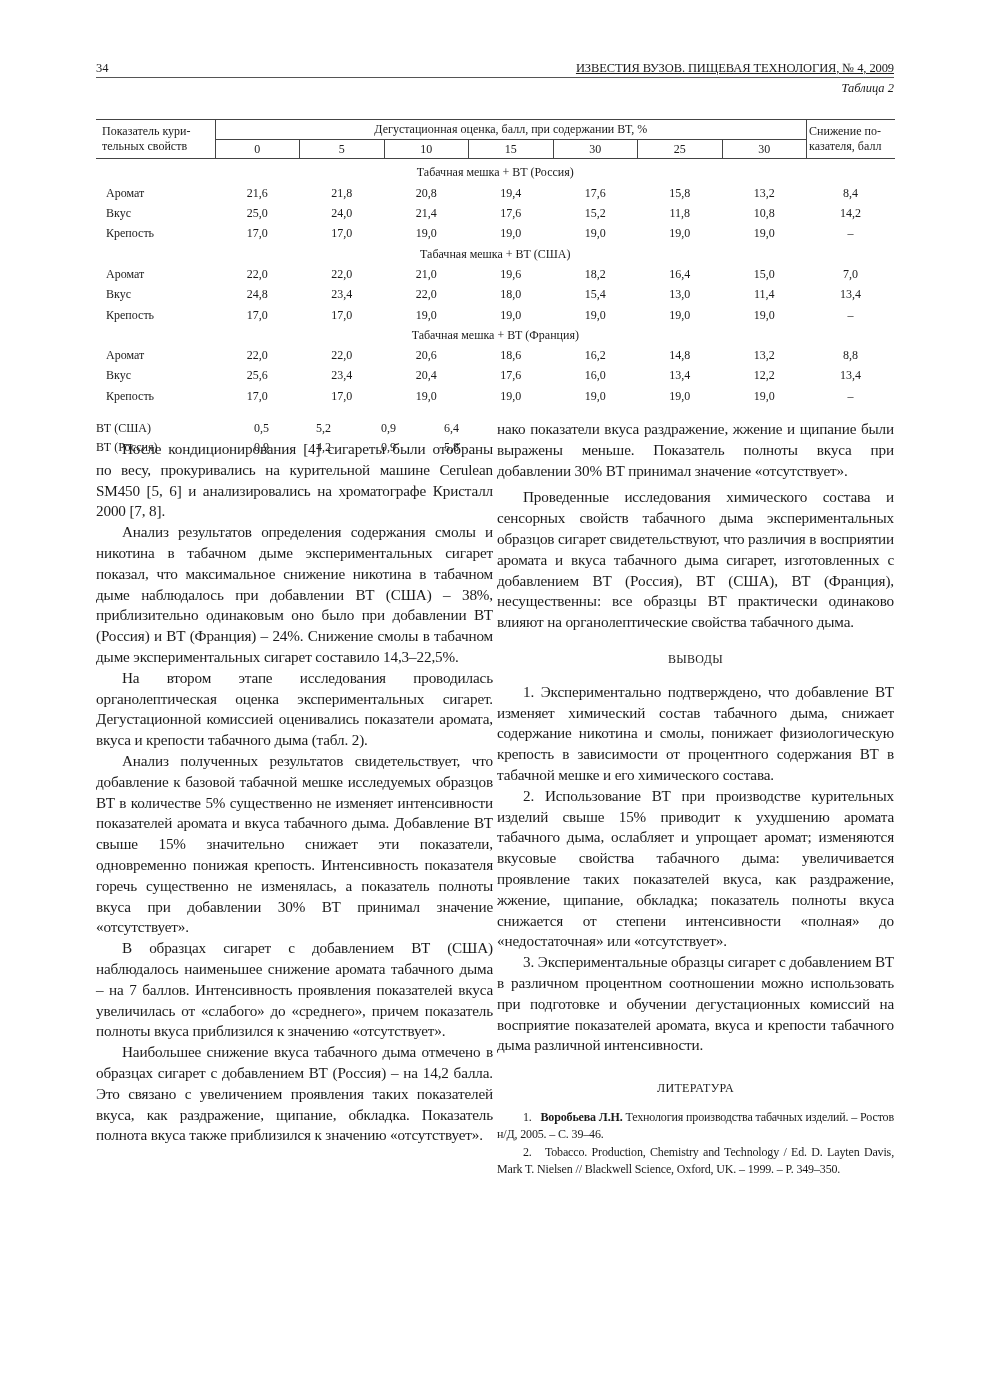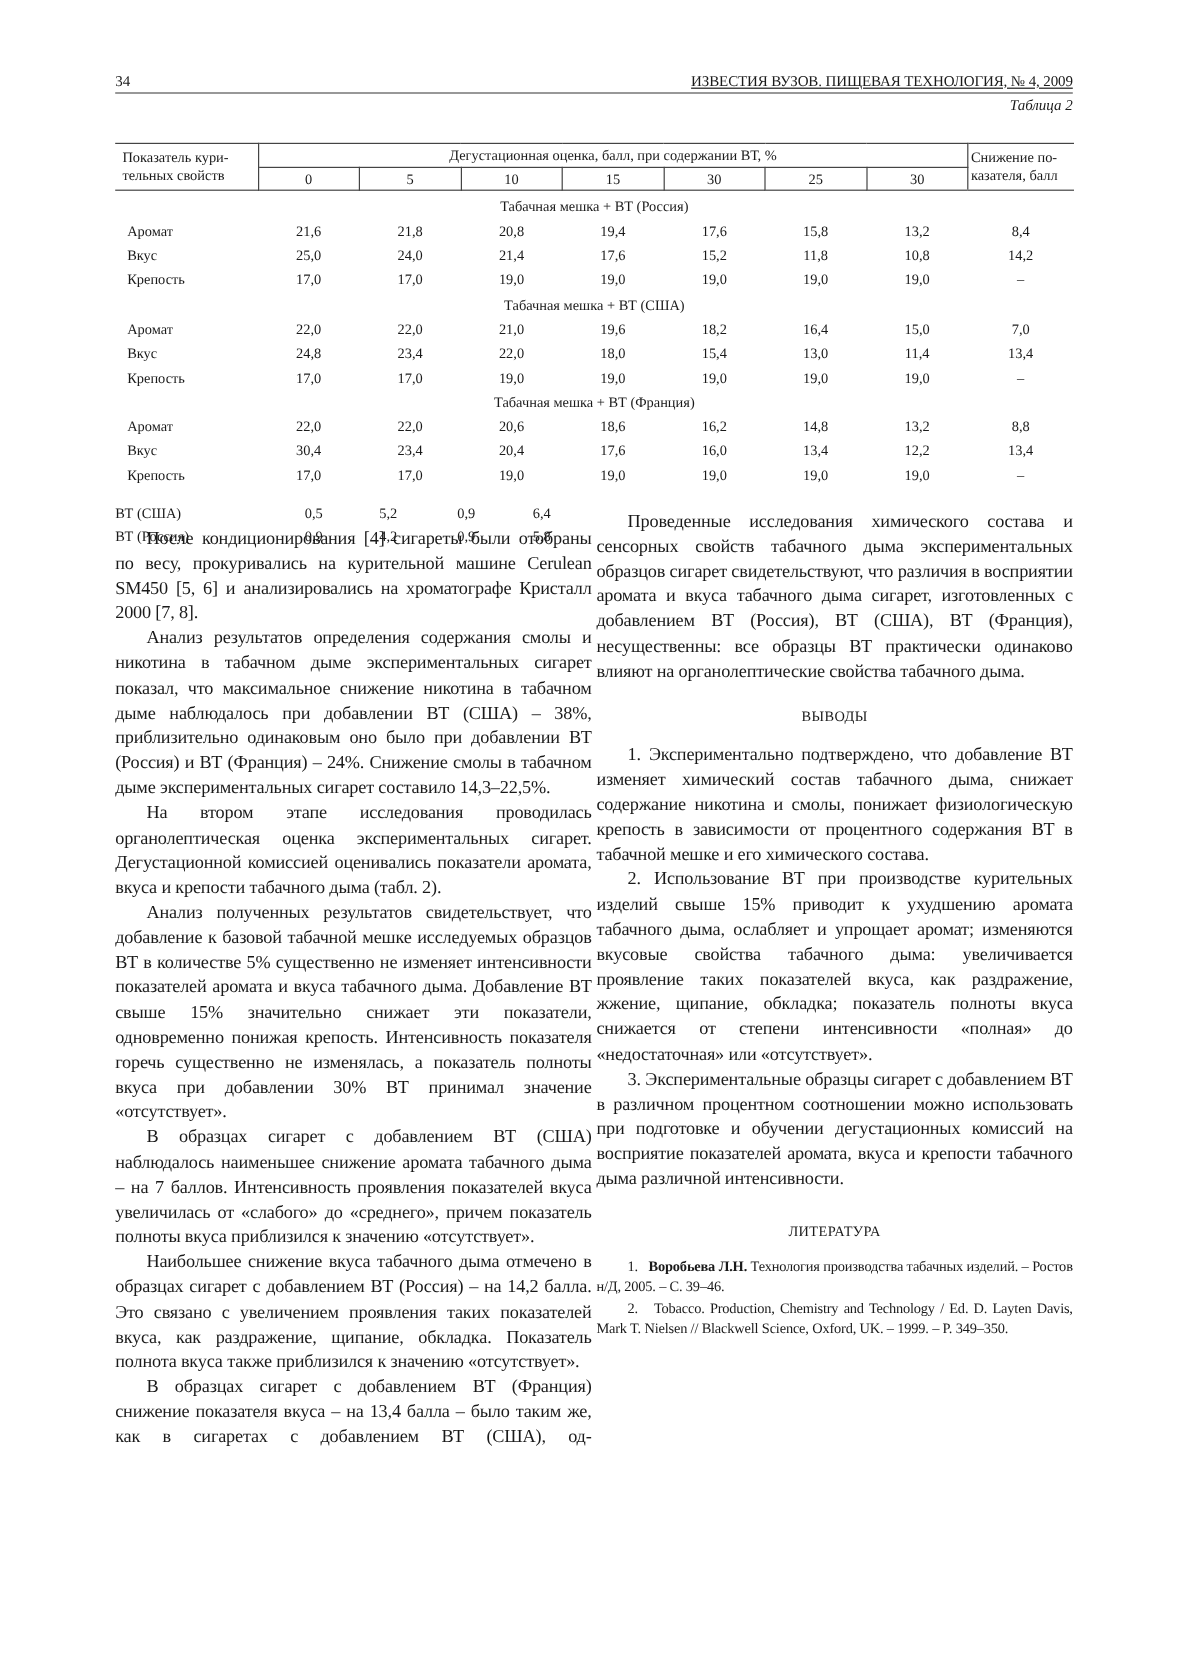--- a/index.html
+++ b/index.html
@@ -182,21 +182,21 @@
         <td>22,0</td>
         <td>20,6</td>
         <td>18,6</td>
         <td>16,2</td>
         <td>14,8</td>
         <td>13,2</td>
         <td>8,8</td>
       </tr>
       <tr>
         <td class="lbl">Вкус</td>
-        <td>30,4</td>
+        <td>25,6</td>
         <td>23,4</td>
         <td>20,4</td>
         <td>17,6</td>
         <td>16,0</td>
         <td>13,4</td>
         <td>12,2</td>
         <td>13,4</td>
       </tr>
       <tr>
         <td class="lbl">Крепость</td>
@@ -229,24 +229,24 @@
   </div>
 </div>
 
 <div class="col-text left-col">
   <p>После кондиционирования [4] сигареты были отобраны по весу, прокуривались на курительной машине Cerulean SM450 [5, 6] и анализировались на хроматографе Кристалл 2000 [7, 8].</p>
   <p>Анализ результатов определения содержания смолы и никотина в табачном дыме экспериментальных сигарет показал, что максимальное снижение никотина в табачном дыме наблюдалось при добавлении ВТ (США) – 38%, приблизительно одинаковым оно было при добавлении ВТ (Россия) и ВТ (Франция) – 24%. Снижение смолы в табачном дыме экспериментальных сигарет составило 14,3–22,5%.</p>
   <p>На втором этапе исследования проводилась органолептическая оценка экспериментальных сигарет. Дегустационной комиссией оценивались показатели аромата, вкуса и крепости табачного дыма (табл. 2).</p>
   <p>Анализ полученных результатов свидетельствует, что добавление к базовой табачной мешке исследуемых образцов ВТ в количестве 5% существенно не изменяет интенсивности показателей аромата и вкуса табачного дыма. Добавление ВТ свыше 15% значительно снижает эти показатели, одновременно понижая крепость. Интенсивность показателя горечь существенно не изменялась, а показатель полноты вкуса при добавлении 30% ВТ принимал значение «отсутствует».</p>
   <p>В образцах сигарет с добавлением ВТ (США) наблюдалось наименьшее снижение аромата табачного дыма – на 7 баллов. Интенсивность проявления показателей вкуса увеличилась от «слабого» до «среднего», причем показатель полноты вкуса приблизился к значению «отсутствует».</p>
   <p>Наибольшее снижение вкуса табачного дыма отмечено в образцах сигарет с добавлением ВТ (Россия) – на 14,2 балла. Это связано с увеличением проявления таких показателей вкуса, как раздражение, щипание, обкладка. Показатель полнота вкуса также приблизился к значению «отсутствует».</p>
-  <p style="text-align-last: justify;">В образцах сигарет с добавлением ВТ (Франция) снижение показателя вкуса – на 13,4 балла – было таким же, как в сигаретах с добавлением ВТ (США), од-</p>
 </div>
 
 <div class="col-text right-col">
+  <p style="text-indent:0">нако показатели вкуса раздражение, жжение и щипание были выражены меньше. Показатель полноты вкуса при добавлении 30% ВТ принимал значение «отсутствует».</p>
   <p class="gap">Проведенные исследования химического состава и сенсорных свойств табачного дыма экспериментальных образцов сигарет свидетельствуют, что различия в восприятии аромата и вкуса табачного дыма сигарет, изготовленных с добавлением ВТ (Россия), ВТ (США), ВТ (Франция), несущественны: все образцы ВТ практически одинаково влияют на органолептические свойства табачного дыма.</p>
   <p class="heading" style="margin-top:16px; margin-bottom:12px;">ВЫВОДЫ</p>
   <p>1. Экспериментально подтверждено, что добавление ВТ изменяет химический состав табачного дыма, снижает содержание никотина и смолы, понижает физиологическую крепость в зависимости от процентного содержания ВТ в табачной мешке и его химического состава.</p>
   <p>2. Использование ВТ при производстве курительных изделий свыше 15% приводит к ухудшению аромата табачного дыма, ослабляет и упрощает аромат; изменяются вкусовые свойства табачного дыма: увеличивается проявление таких показателей вкуса, как раздражение, жжение, щипание, обкладка; показатель полноты вкуса снижается от степени интенсивности «полная» до «недостаточная» или «отсутствует».</p>
   <p>3. Экспериментальные образцы сигарет с добавлением ВТ в различном процентном соотношении можно использовать при подготовке и обучении дегустационных комиссий на восприятие показателей аромата, вкуса и крепости табачного дыма различной интенсивности.</p>
   <p class="heading" style="margin-top:22px; margin-bottom:10px;">ЛИТЕРАТУРА</p>
   <div class="refs">
     <p>
       <span>1.</span>&nbsp;&nbsp;&nbsp;<b>Воробьева Л.Н.</b><span> Технология производства табачных изделий. – Ростов н/Д, 2005. – С. 39–46.</span>
     </p>

